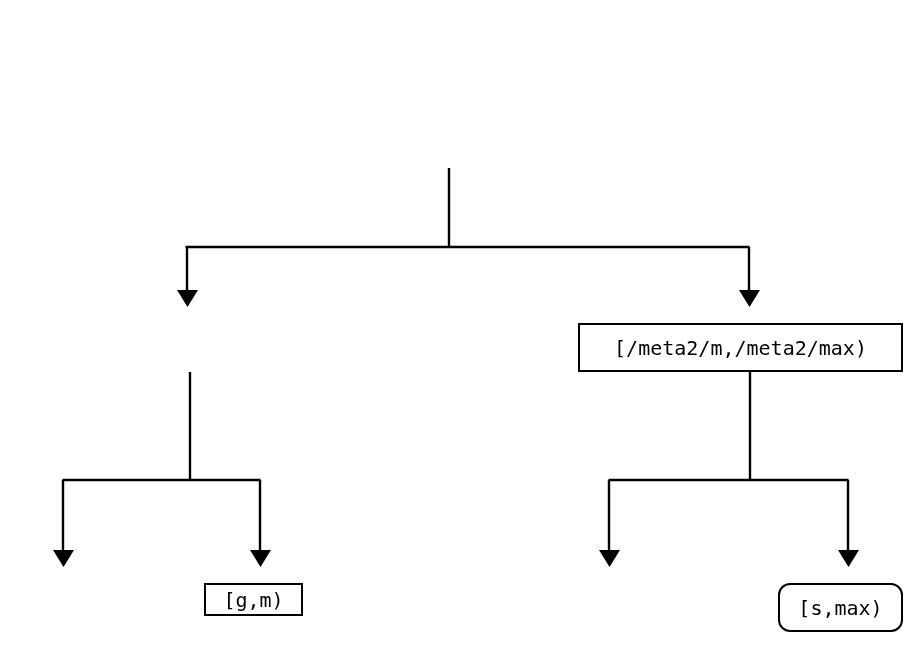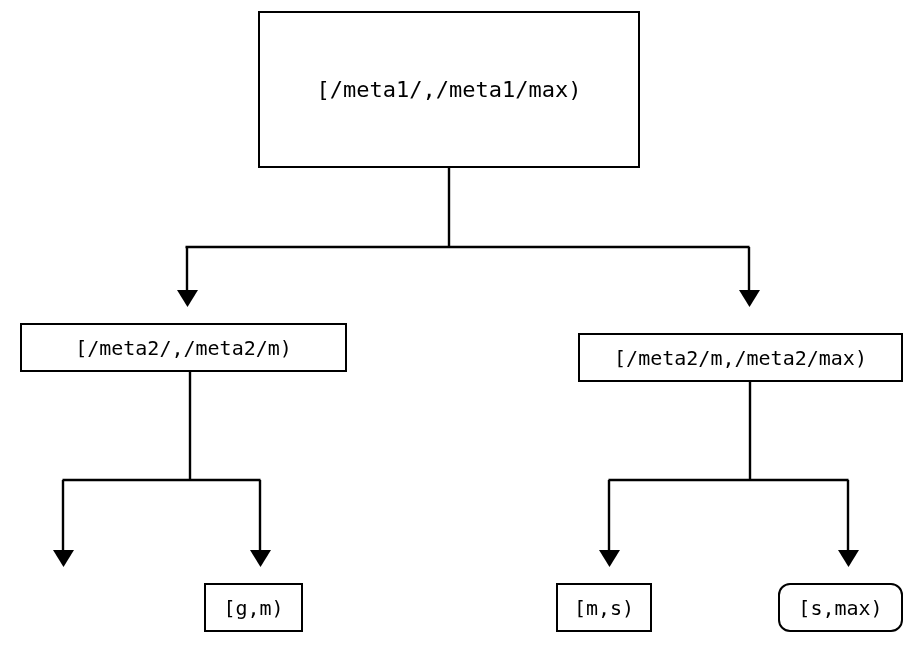--- a/index.html
+++ b/index.html
@@ -48,34 +48,33 @@
     width: 327px;
     height: 49px;
     font-size: 20px;
   }
   #node-mid-right {
     left: 578px;
     top: 323px;
     width: 325px;
     height: 49px;
     font-size: 20px;
-    margin-top: 10px;
   }
   #node-leaf-ag {
     left: 8px;
     top: 583px;
     width: 99px;
     height: 49px;
     font-size: 20px;
   }
   #node-leaf-gm {
     left: 204px;
     top: 583px;
     width: 99px;
-    height: 49px;
+    height: 33px;
     font-size: 20px;
   }
   #node-leaf-ms {
     left: 556px;
     top: 583px;
     width: 96px;
     height: 49px;
     font-size: 20px;
   }
   #node-leaf-smax {
@@ -133,38 +132,29 @@
     <line x1="750" y1="372" x2="750" y2="480.5"></line>
     <line x1="608.5" y1="480" x2="848.5" y2="480"></line>
 
     <line x1="609" y1="480" x2="609" y2="551"></line>
     <polygon points="599,550 620,550 609.5,567"></polygon>
 
     <line x1="848" y1="480" x2="848" y2="551"></line>
     <polygon points="838,550 859,550 848.5,567"></polygon>
   </svg>
 
-  <div class="node-box" id="node-root">
-    <span class="node-label">[/meta1/,/meta1/max)</span>
-  </div>
 
-  <div class="node-box" id="node-mid-left">
-    <span class="node-label">[/meta2/,/meta2/m)</span>
-  </div>
 
   <div class="node-box" id="node-mid-right">
     <span class="node-label">[/meta2/m,/meta2/max)</span>
   </div>
 
 
   <div class="node-box" id="node-leaf-gm">
     <span class="node-label">[g,m)</span>
   </div>
 
-  <div class="node-box" id="node-leaf-ms">
-    <span class="node-label">[m,s)</span>
-  </div>
 
   <div class="node-box" id="node-leaf-smax">
     <span class="node-label">[s,max)</span>
   </div>
 
 </div>
 
 </body></html>

